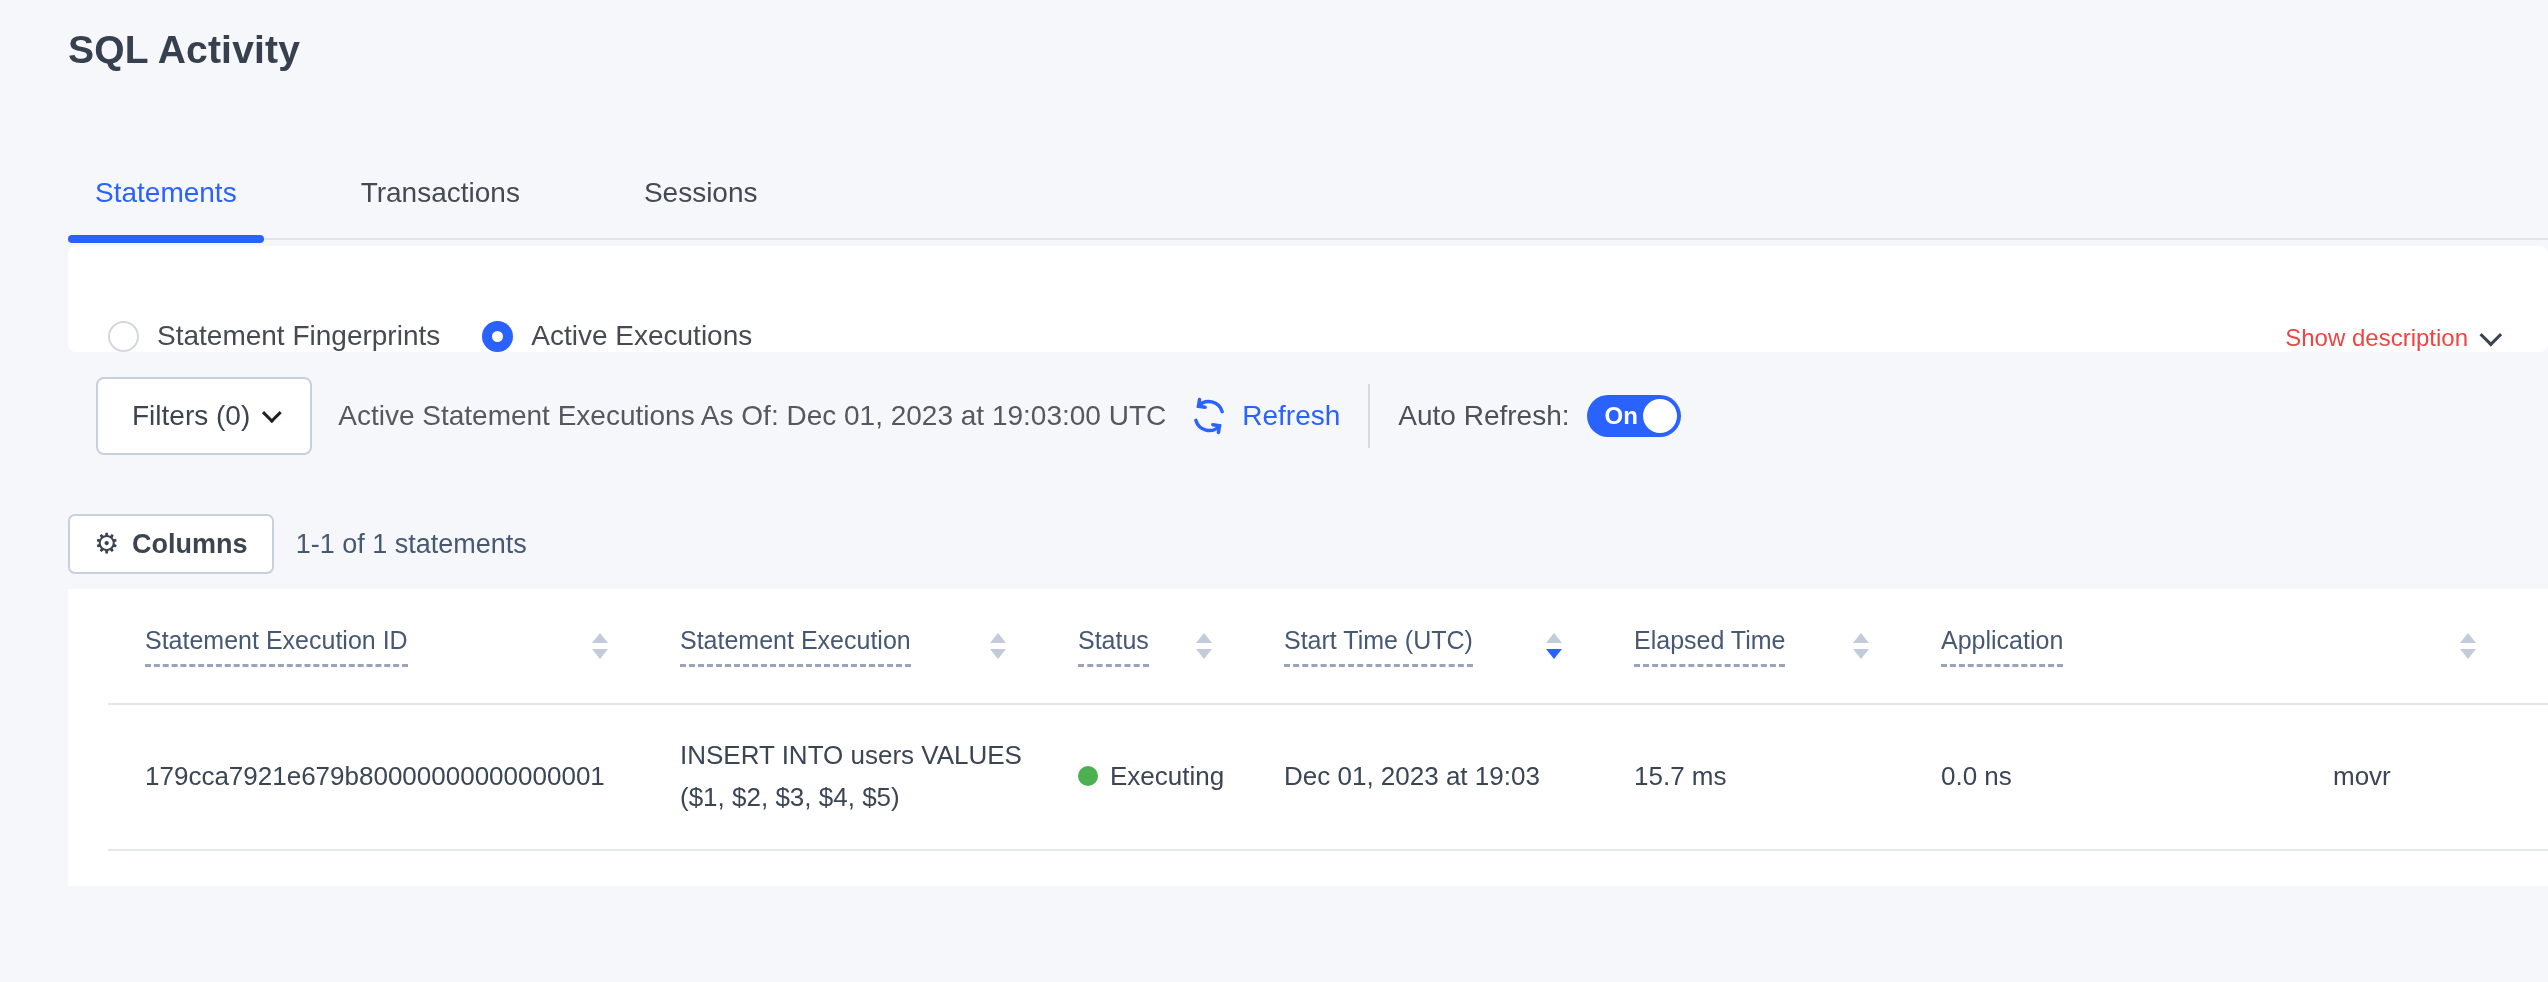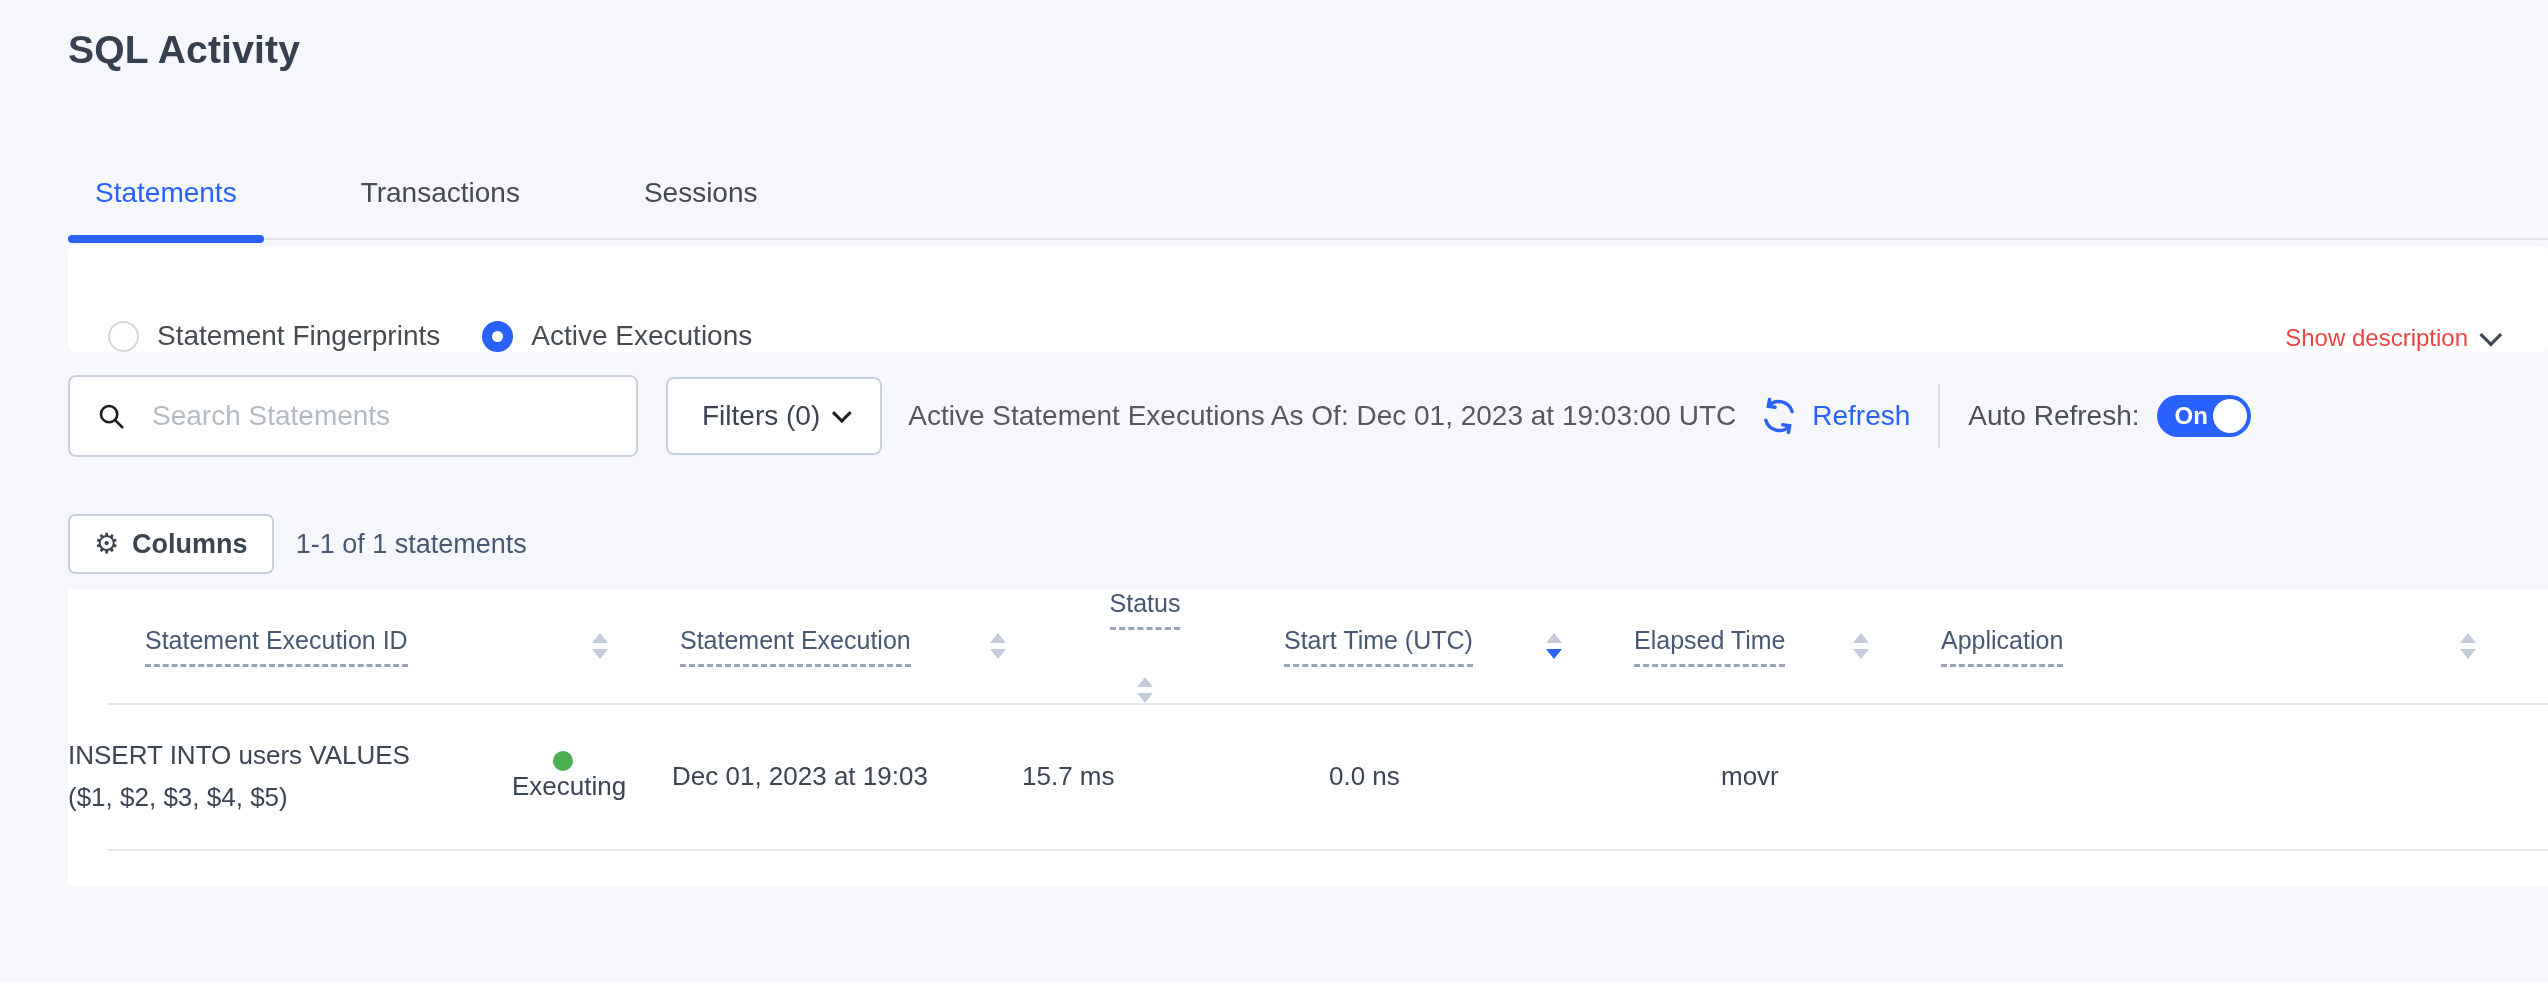--- a/index.html
+++ b/index.html
@@ -127,21 +127,21 @@
     position:absolute;left:68px;right:0;top:589px;height:297px;background:#fff;
   }
   .hline{position:absolute;left:40px;right:0;height:2px;background:#e3e6ec;}
   .hline.header-line{top:114px;}
   .hline.row-line{top:260px;}
   .tbl-header,.tbl-row{display:flex;align-items:center;width:100%;}
   .tbl-header{height:114px;}
   .tbl-row{height:146px;}
   .c1{width:612px;padding-left:77px;}
   .c2{width:398px;}
-  .c3{width:206px;flex-direction:column;}
+  .c3{width:206px;}
   .c4{width:350px;}
   .c5{width:307px;}
   .c6{width:392px;}
   .c7{flex:1;}
   .th{
     display:flex;align-items:center;justify-content:space-between;
     padding-right:72px;height:100%;
   }
   .th-label{
     font-size:25px;font-weight:400;color:var(--slate);
@@ -182,27 +182,20 @@
       <span class="radio-label">Active Executions</span>
     </div>
   </div>
   <div class="show-desc">
     <span class="show-desc-label">Show description</span>
     <span class="chevron"></span>
   </div>
 </section>
 
 <section class="toolbar">
-  <div class="search-box">
-    <svg width="30" height="30" viewBox="0 0 24 24" fill="none" stroke="#1c2026" stroke-width="2.1">
-      <circle cx="10.5" cy="10.5" r="6.5"></circle>
-      <line x1="15.6" y1="15.6" x2="21" y2="21" stroke-linecap="round"></line>
-    </svg>
-    <input class="search-input" type="text" placeholder="Search Statements" style="">
-  </div>
 
   <div class="filters-btn">
     <span class="filters-label">Filters (0)</span>
     <span class="chevron"></span>
   </div>
 
   <div class="as-of">Active Statement Executions As Of: Dec 01, 2023 at 19:03:00 UTC</div>
 
   <div class="refresh">
     <svg width="42" height="42" viewBox="0 0 24 24" fill="none" stroke="#2962ff" stroke-width="2" stroke-linecap="round">
@@ -272,20 +265,21 @@
       <span class="th-label">Application</span>
       <span class="sorter">
           <i class="tri up"></i>
           <i class="tri down"></i>
         </span>
     </div>
   </div>
   <div class="hline header-line"></div>
 
   <div class="tbl-row">
+    <div class="td c1">179cca7921e679b80000000000000001</div>
     <div class="td c2 statement">INSERT INTO users VALUES ($1, $2, $3, $4, $5)</div>
     <div class="td c3 status-cell">
       <span class="status-dot"></span>
       <span>Executing</span>
     </div>
     <div class="td c4">Dec 01, 2023 at 19:03</div>
     <div class="td c5">15.7 ms</div>
     <div class="td c6">0.0 ns</div>
     <div class="td c7">movr</div>
   </div>

